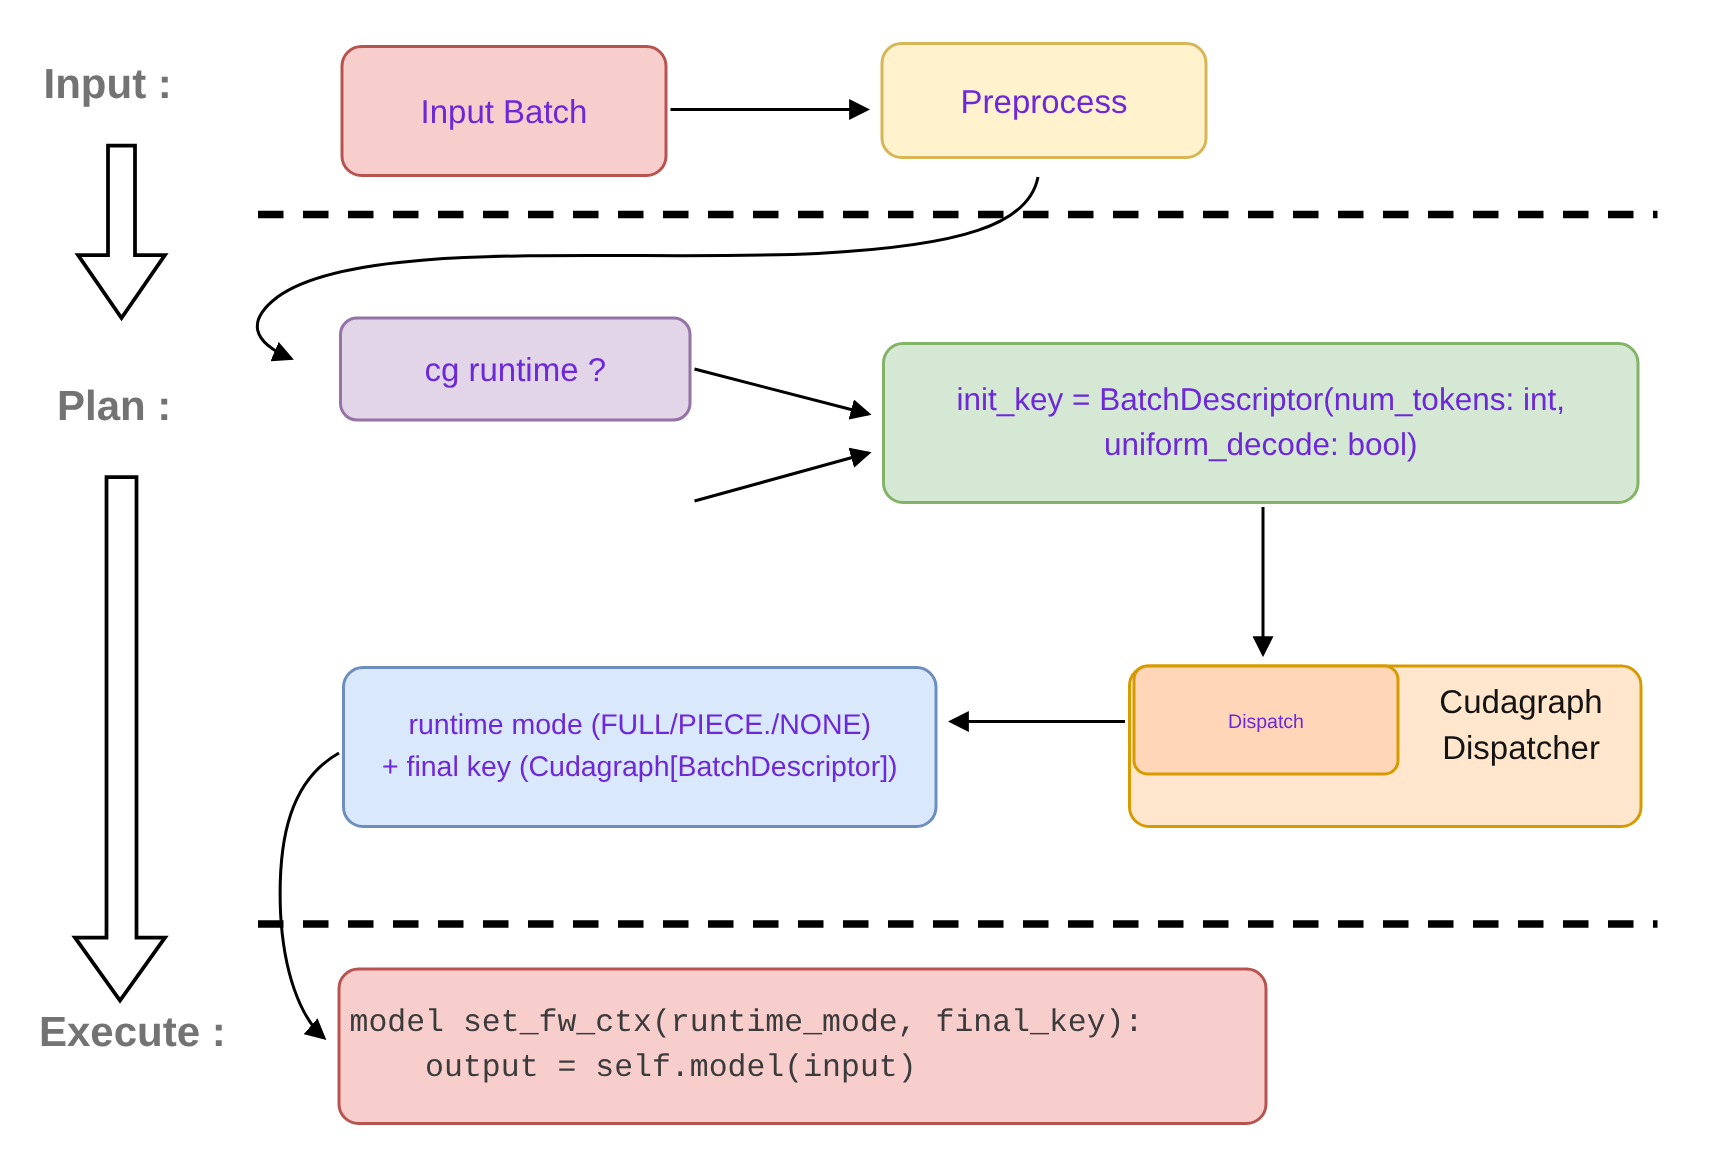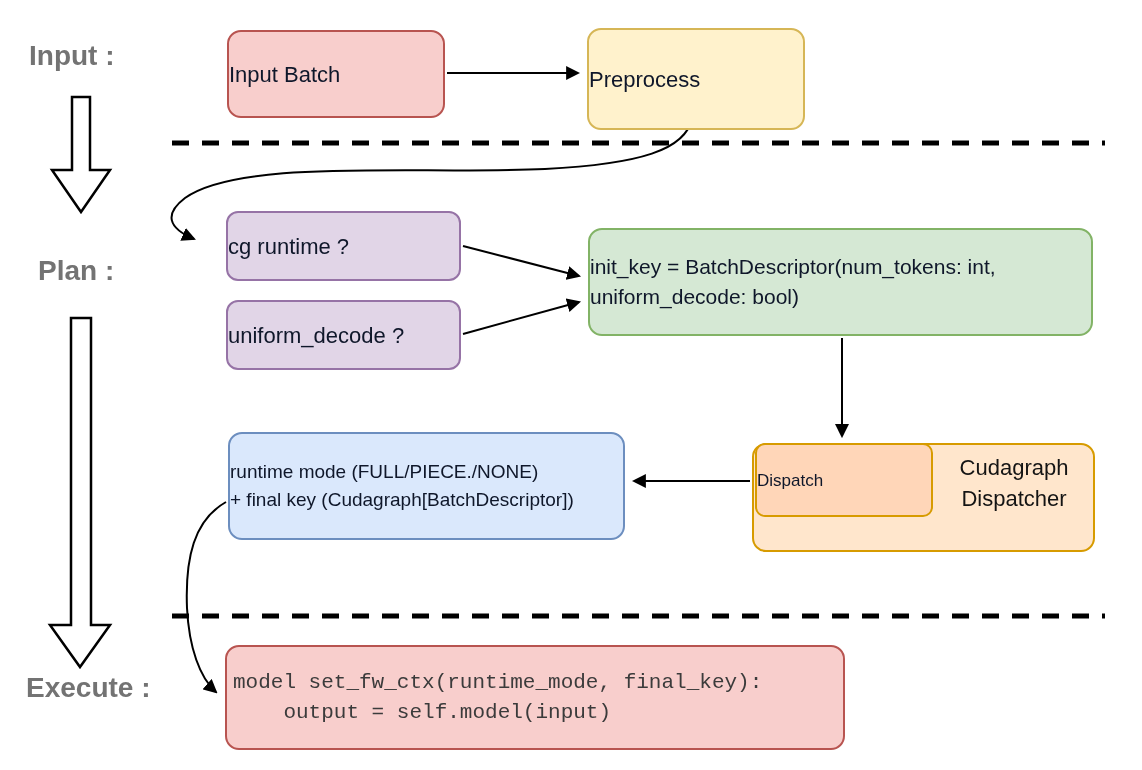--- a/index.html
+++ b/index.html
@@ -27,36 +27,36 @@
   #stage-plan    { left: 38px;  top: 240px; margin-top: 15px; }
   #stage-execute { left: 26px;  top: 672px; }
 
   .node {
     position: absolute;
     box-sizing: border-box;
     border: 2px solid;
     border-radius: 14px;
     display: flex;
     flex-direction: column;
-    align-items: flex-start;
+    align-items: center;
     justify-content: center;
     text-align: center;
-    color: #0f172a;
+    color: #6d28d9;
     font-size: 22px;
     line-height: 29px;
   }
   .node .tline { white-space: nowrap; }
 
   #node-input-batch {
     left: 227px; top: 30px; width: 218px; height: 88px;
     background: var(--red-fill, #f8cecc);
     border-color: var(--red-stroke, #b85450);
   }
   #node-preprocess {
-    left: 587px; top: 28px; width: 218px; height: 102px;
+    left: 587px; top: 28px; width: 218px; height: 78px;
     background: var(--yellow-fill, #fff2cc);
     border-color: var(--yellow-stroke, #d6b656);
   }
   #node-cg-padding, #node-uniform-decode {
     left: 226px; width: 235px; height: 70px;
     background: var(--purple-fill, #e1d5e7);
     border-color: var(--purple-stroke, #9673a6);
     border-radius: 12px;
   }
   #node-cg-padding     { top: 211px; }
@@ -70,32 +70,32 @@
   #node-cuda-outer {
     left: 752px; top: 443px; width: 343px; height: 109px;
     background: var(--orange-fill, #ffe6cc);
     border-color: var(--orange-stroke, #d79b00);
   }
   #node-dispatch {
     left: 755px; top: 443px; width: 178px; height: 74px;
     background: var(--dispatch-fill, #ffd6b8);
     border-color: var(--orange-stroke, #d79b00);
     border-radius: 10px;
-    font-size: 17px;
+    font-size: 13px;
   }
   #cuda-label {
     position: absolute;
     left: 933px; top: 443px; width: 162px; height: 79px;
     display: flex; flex-direction: column;
     align-items: center; justify-content: center;
     font-size: 22px; line-height: 31px; color: #141414;
     text-align: center;
   }
   #node-runtime-result {
-    left: 228px; top: 432px; width: 397px; height: 108px;
+    left: 228px; top: 444px; width: 397px; height: 108px;
     background: var(--blue-fill, #dae8fc);
     border-color: var(--blue-stroke, #6c8ebf);
     font-size: 19px; line-height: 28px;
   }
   #node-execute-code {
     left: 225px; top: 645px; width: 620px; height: 105px;
     background: var(--red-fill, #f8cecc);
     border-color: var(--red-stroke, #b85450);
     align-items: flex-start;
     justify-content: center;
@@ -148,23 +148,20 @@
   </div>
 
   <div class="node" id="node-preprocess">
     <span class="tline">Preprocess</span>
   </div>
 
   <div class="node" id="node-cg-padding">
     <span class="tline">cg runtime ?</span>
   </div>
 
-  <div class="node" id="node-uniform-decode">
-    <span class="tline">uniform_decode ?</span>
-  </div>
 
   <div class="node" id="node-init-key">
     <span class="tline">init_key = BatchDescriptor(num_tokens: int,</span>
     <span class="tline">uniform_decode: bool)</span>
   </div>
 
   <div class="node" id="node-cuda-outer"></div>
   <div class="node" id="node-dispatch">
     <span class="tline">Dispatch</span>
   </div>

